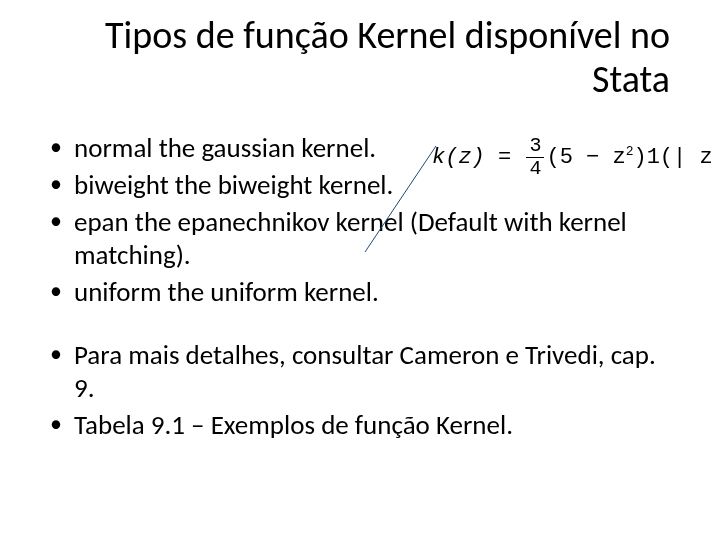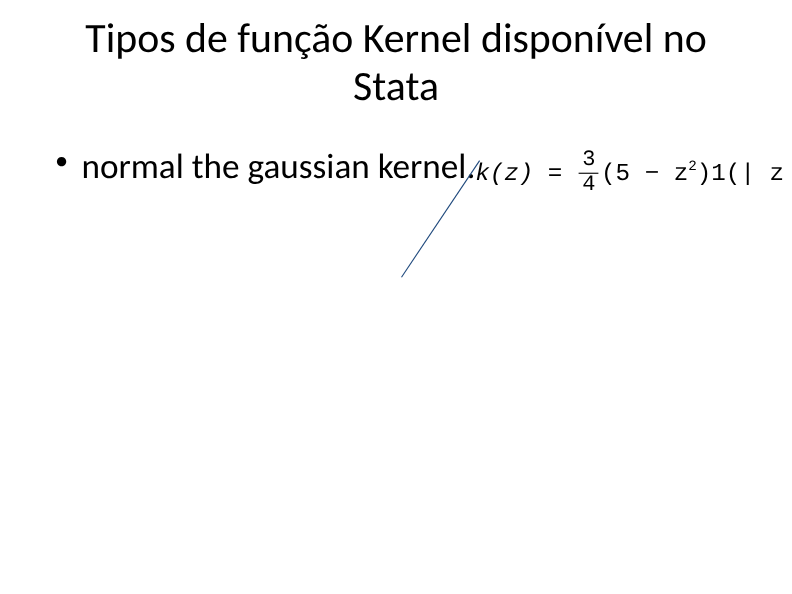--- a/index.html
+++ b/index.html
@@ -16,40 +16,40 @@
     position: relative;
     width: 720px;
     height: 540px;
     box-sizing: border-box;
   }
   .title {
     position: absolute;
     top: 14px;
     left: 50px;
     right: 50px;
-    text-align: center;
+    text-align: right;
     font-size: 38px;
     line-height: 1.15;
     font-weight: 400;
     letter-spacing: 0px;
   }
   .body {
     position: absolute;
     top: 132px;
     left: 42px;
     right: 42px;
   }
   ul.slide-list {
     margin: 0;
     padding: 0 0 0 28px;
     list-style: none;
   }
   ul.slide-list li {
     position: relative;
-    font-size: 32px;
+    font-size: 27px;
     line-height: 1.22;
     margin: 0 0 4px 0;
     padding-left: 4px;
   }
   ul.slide-list li::before {
     content: "•";
     position: absolute;
     left: -20px;
     top: 0;
     font-size: 24px;
@@ -104,21 +104,28 @@
 
   <div class="title">Tipos de função Kernel disponível no Stata</div>
 
   <div class="formula">
     <span>k(z)</span><span class="up"> = </span><span class="frac"><span class="num">3</span><span class="den">4</span></span><span class="up">(5 − z</span><sup>2</sup><span class="up">)</span><span class="up">1(| z | &lt; 1)</span>
   </div>
 
   <div class="body">
     <ul class="slide-list">
       <li>normal the gaussian kernel.</li>
+      <li>biweight the biweight kernel.</li>
+      <li>epan the epanechnikov kernel (Default with kernel matching).</li>
+      <li>uniform the uniform kernel.</li>
     </ul>
     <div class="gap"></div>
+    <ul class="slide-list">
+      <li>Para mais detalhes, consultar Cameron e Trivedi, cap. 9.</li>
+      <li>Tabela 9.1 – Exemplos de função Kernel.</li>
+    </ul>
   </div>
 
   <svg class="annot-line" width="720" height="540">
     <line x1="365" y1="252" x2="436" y2="146" stroke="#1F497D" stroke-width="1"></line>
   </svg>
 
 </div>
 
 </body></html>

